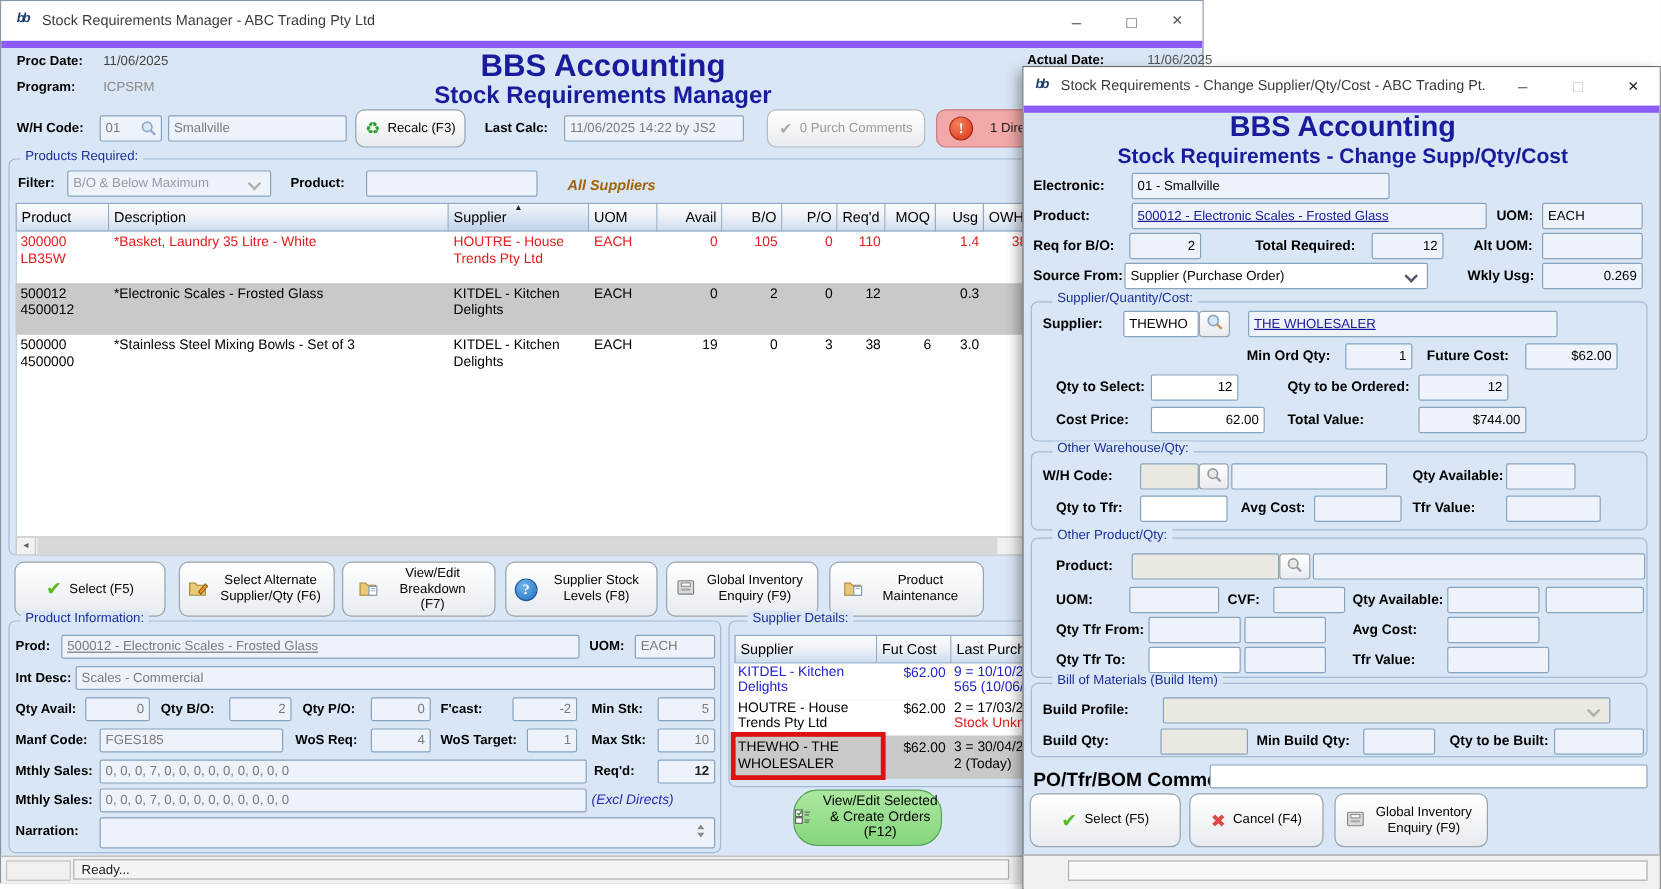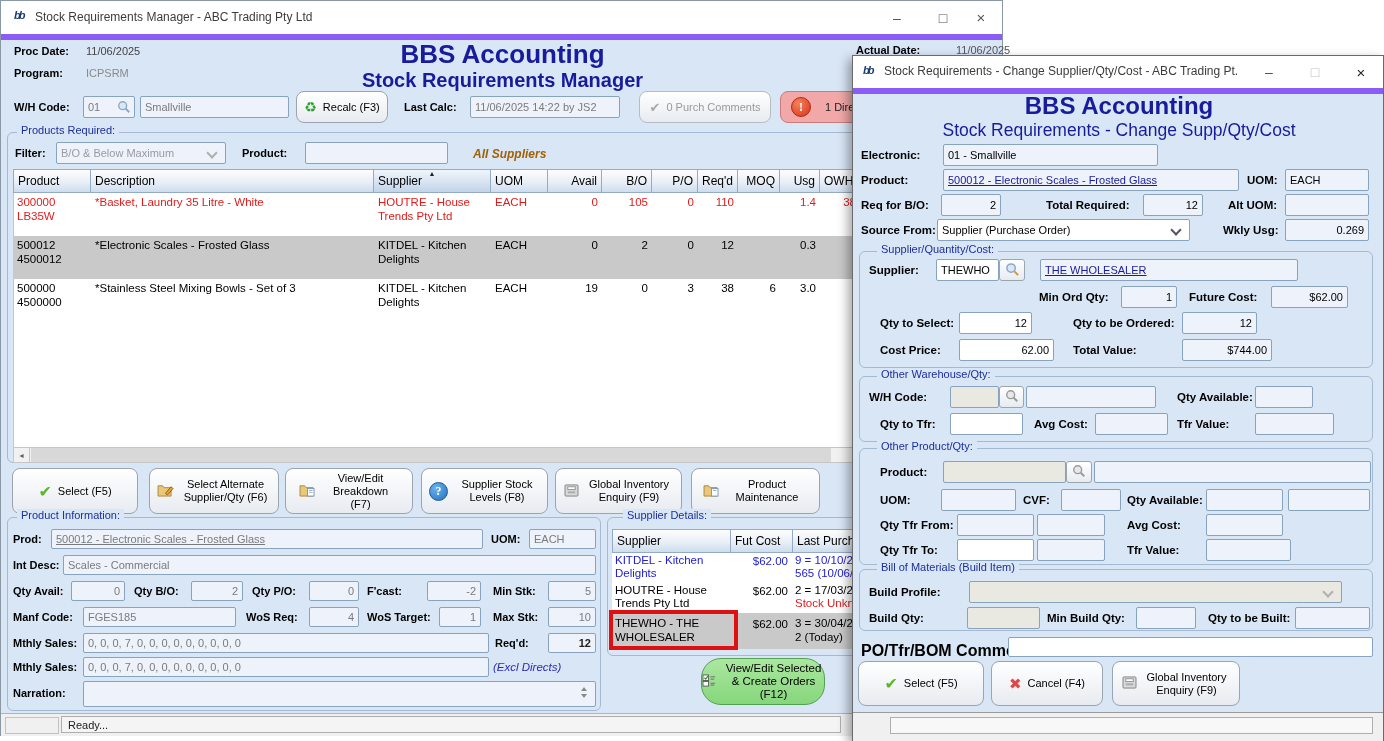--- a/index.html
+++ b/index.html
@@ -351,21 +351,21 @@
   </div>
 
   <div class="abs" style="left:611px;top:612px;width:369px;height:36px;background:#c9c9c9;color:#000;overflow:hidden">
     <div class="bc" style="left:0;top:2px;width:118px;white-space:normal;line-height:14px;padding:1px 3px">THEWHO - THE WHOLESALER</div>
     <div class="bc r" style="left:118px;top:2px;width:62px">$62.00</div>
     <div class="bc" style="left:180px;top:2px;width:189px;line-height:14px;padding:1px 3px"><span>3 = 30/04/20</span><br><span>2 (Today)</span></div>
   </div>
 
   <div class="abs" style="left:608px;top:609px;width:129px;height:40px;border:4px solid #dd1111;box-sizing:border-box;z-index:5"></div>
 
-  <div class="btn" style="left:700px;top:657px;width:124px;height:47px;background:linear-gradient(#abe8a0,#86d67c);border:1px solid #52a052;border-radius:20px">
+  <div class="btn" style="left:660px;top:657px;width:124px;height:47px;background:linear-gradient(#abe8a0,#86d67c);border:1px solid #52a052;border-radius:20px">
     <span>
       <svg viewBox="0 0 16 14" width="15" height="13">
           <rect x="1" y="1" width="6" height="6" fill="#ffffff" stroke="#5a5a5a"></rect>
           <path d="M2.5 4 l1.5 1.5 L6.5 2" stroke="#3a8a3a" stroke-width="1.3" fill="none"></path>
           <line x1="9" y1="3" x2="14" y2="3" stroke="#6a6a6a"></line>
           <line x1="9" y1="5.5" x2="13" y2="5.5" stroke="#6a6a6a"></line>
           <rect x="1" y="8" width="6" height="5" fill="#ffffff" stroke="#5a5a5a"></rect>
           <line x1="9" y1="10" x2="14" y2="10" stroke="#6a6a6a"></line>
           <line x1="9" y1="12" x2="13" y2="12" stroke="#6a6a6a"></line>
         </svg>
@@ -384,21 +384,21 @@
 
   <div class="titlebar" style="height:32px">
     <span class="abs logo" style="left:10px;top:8px">bb</span>
     <span class="wtitle" style="left:31px;top:8px;max-width:355px;overflow:hidden">Stock Requirements - Change Supplier/Qty/Cost - ABC Trading Pt...</span>
     <span class="wctl" style="left:394px;height:32px">–</span>
     <span class="wctl" style="left:440px;height:32px;color:#c0c0c0">□</span>
     <span class="wctl" style="left:486px;height:32px;font-size:15px;color:#222">×</span>
   </div>
 
   <div class="abs" style="left:0;top:36px;width:532px;text-align:center;font-size:24px;font-weight:bold;color:#181b9b">BBS Accounting</div>
-  <div class="abs" style="left:0;top:64px;width:532px;text-align:center;font-size:17.5px;font-weight:normal;color:#181b9b">Stock Requirements - Change Supp/Qty/Cost</div>
+  <div class="abs" style="left:0;top:64px;width:532px;text-align:center;font-size:17.5px;font-weight:bold;color:#181b9b">Stock Requirements - Change Supp/Qty/Cost</div>
 
   <span class="lb" style="left:8px;top:93px;font-size:11.5px">Electronic:</span>
   <div class="fd k" style="left:90px;top:88px;width:215px">
       <span>01 - Smallville</span>
     </div>
 
   <span class="lb" style="left:8px;top:118px;font-size:11.5px">Product:</span>
   <div class="fd k" style="left:90px;top:113px;width:296px">
       <span class="link navy">500012 - Electronic Scales - Frosted Glass</span>
     </div>

